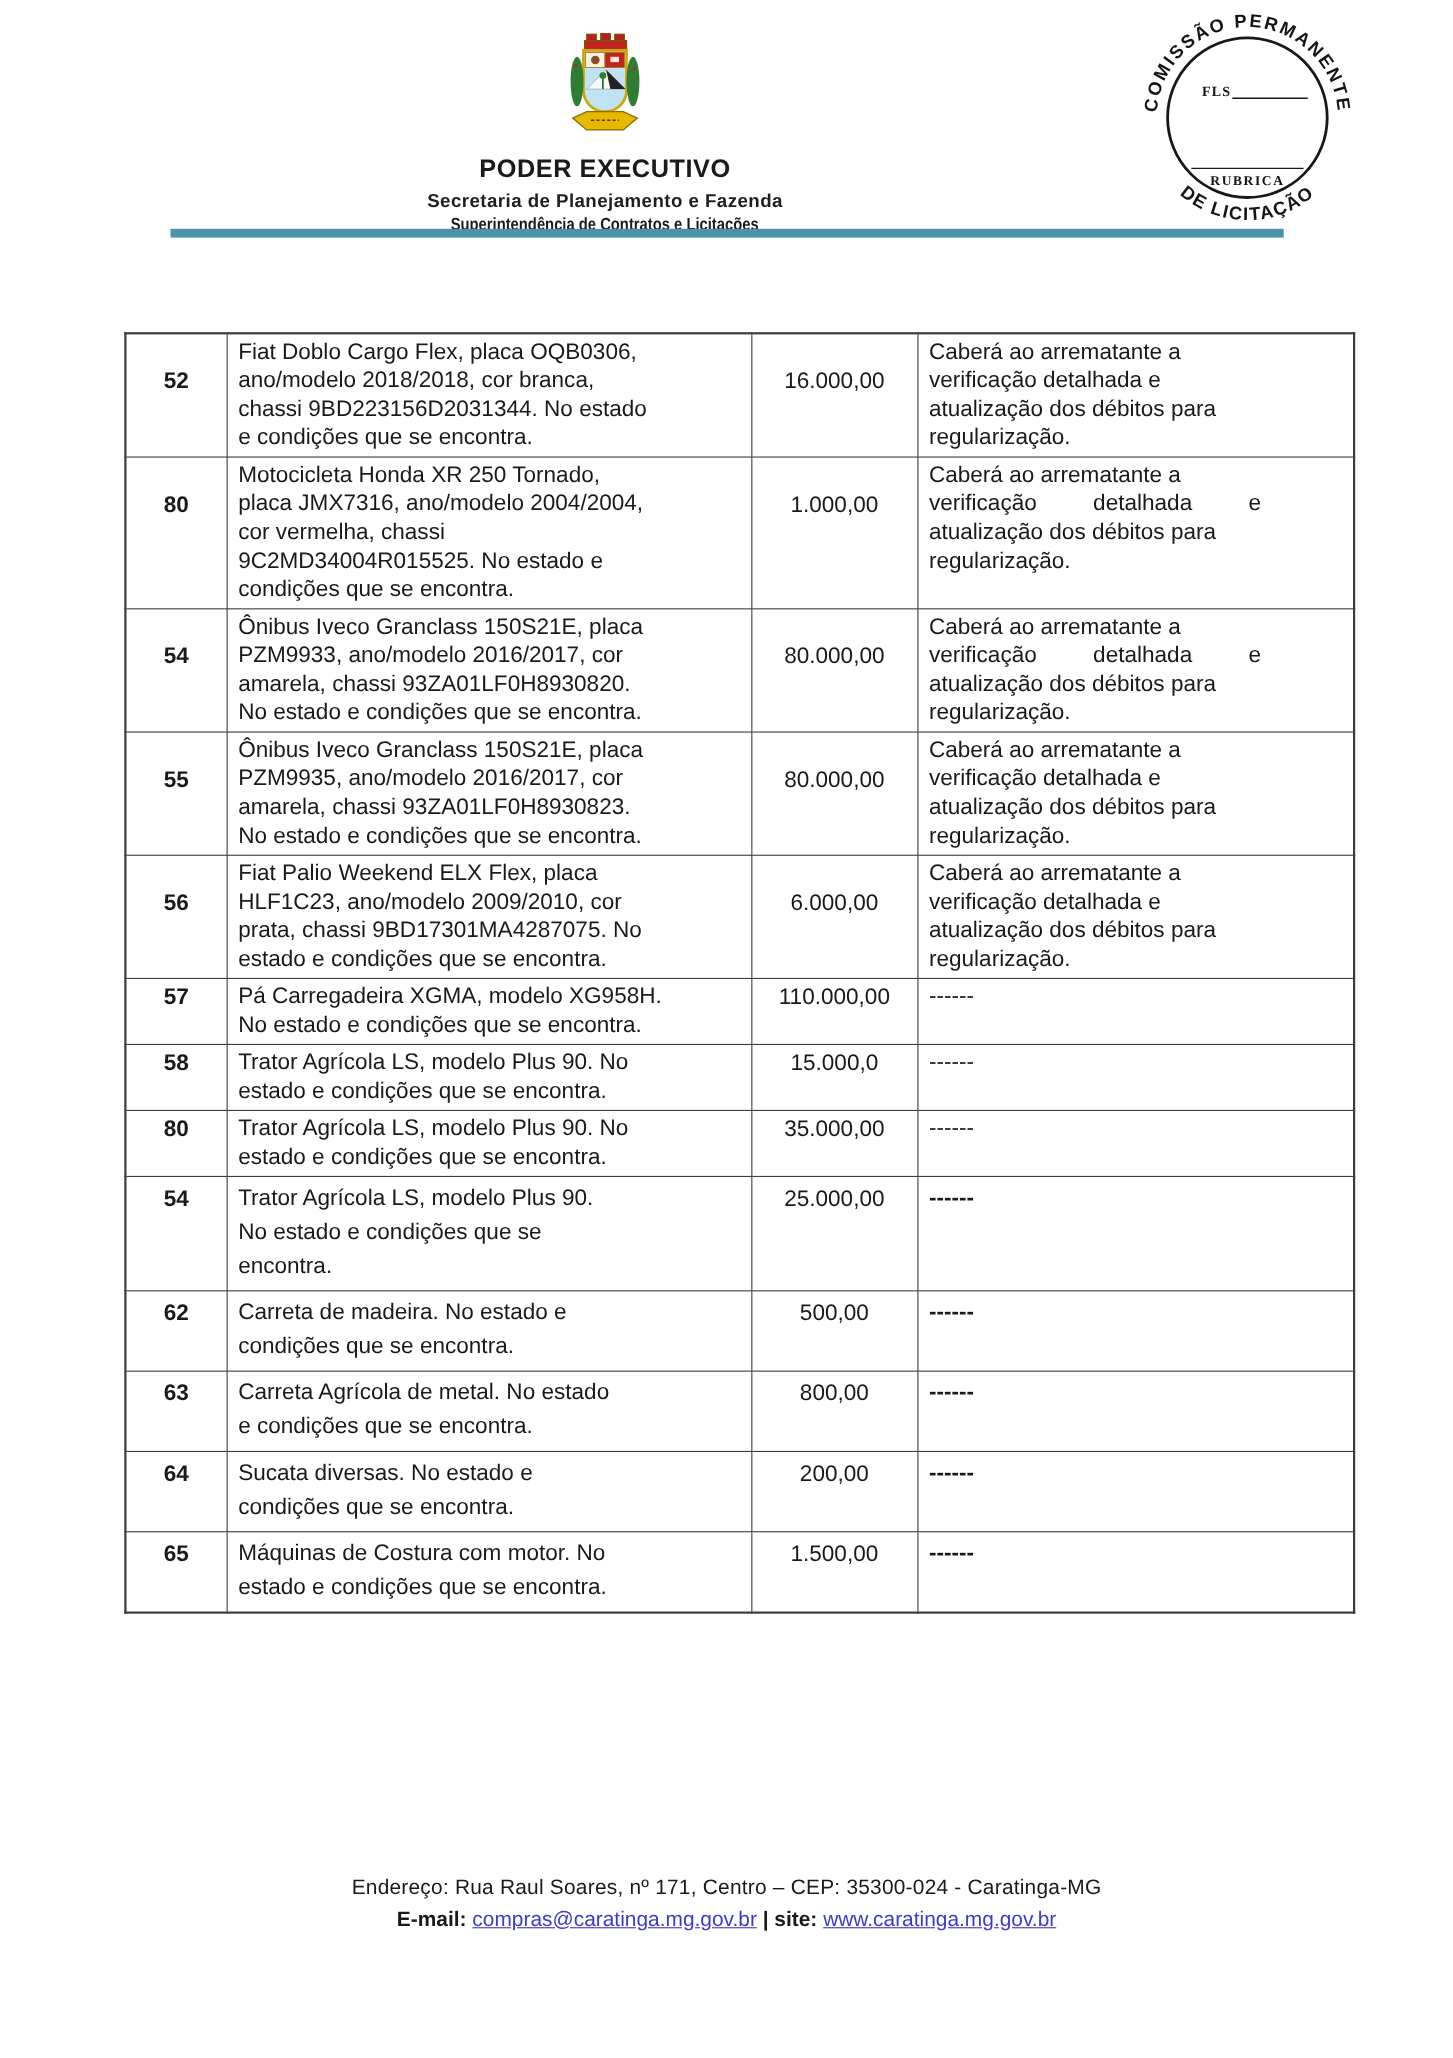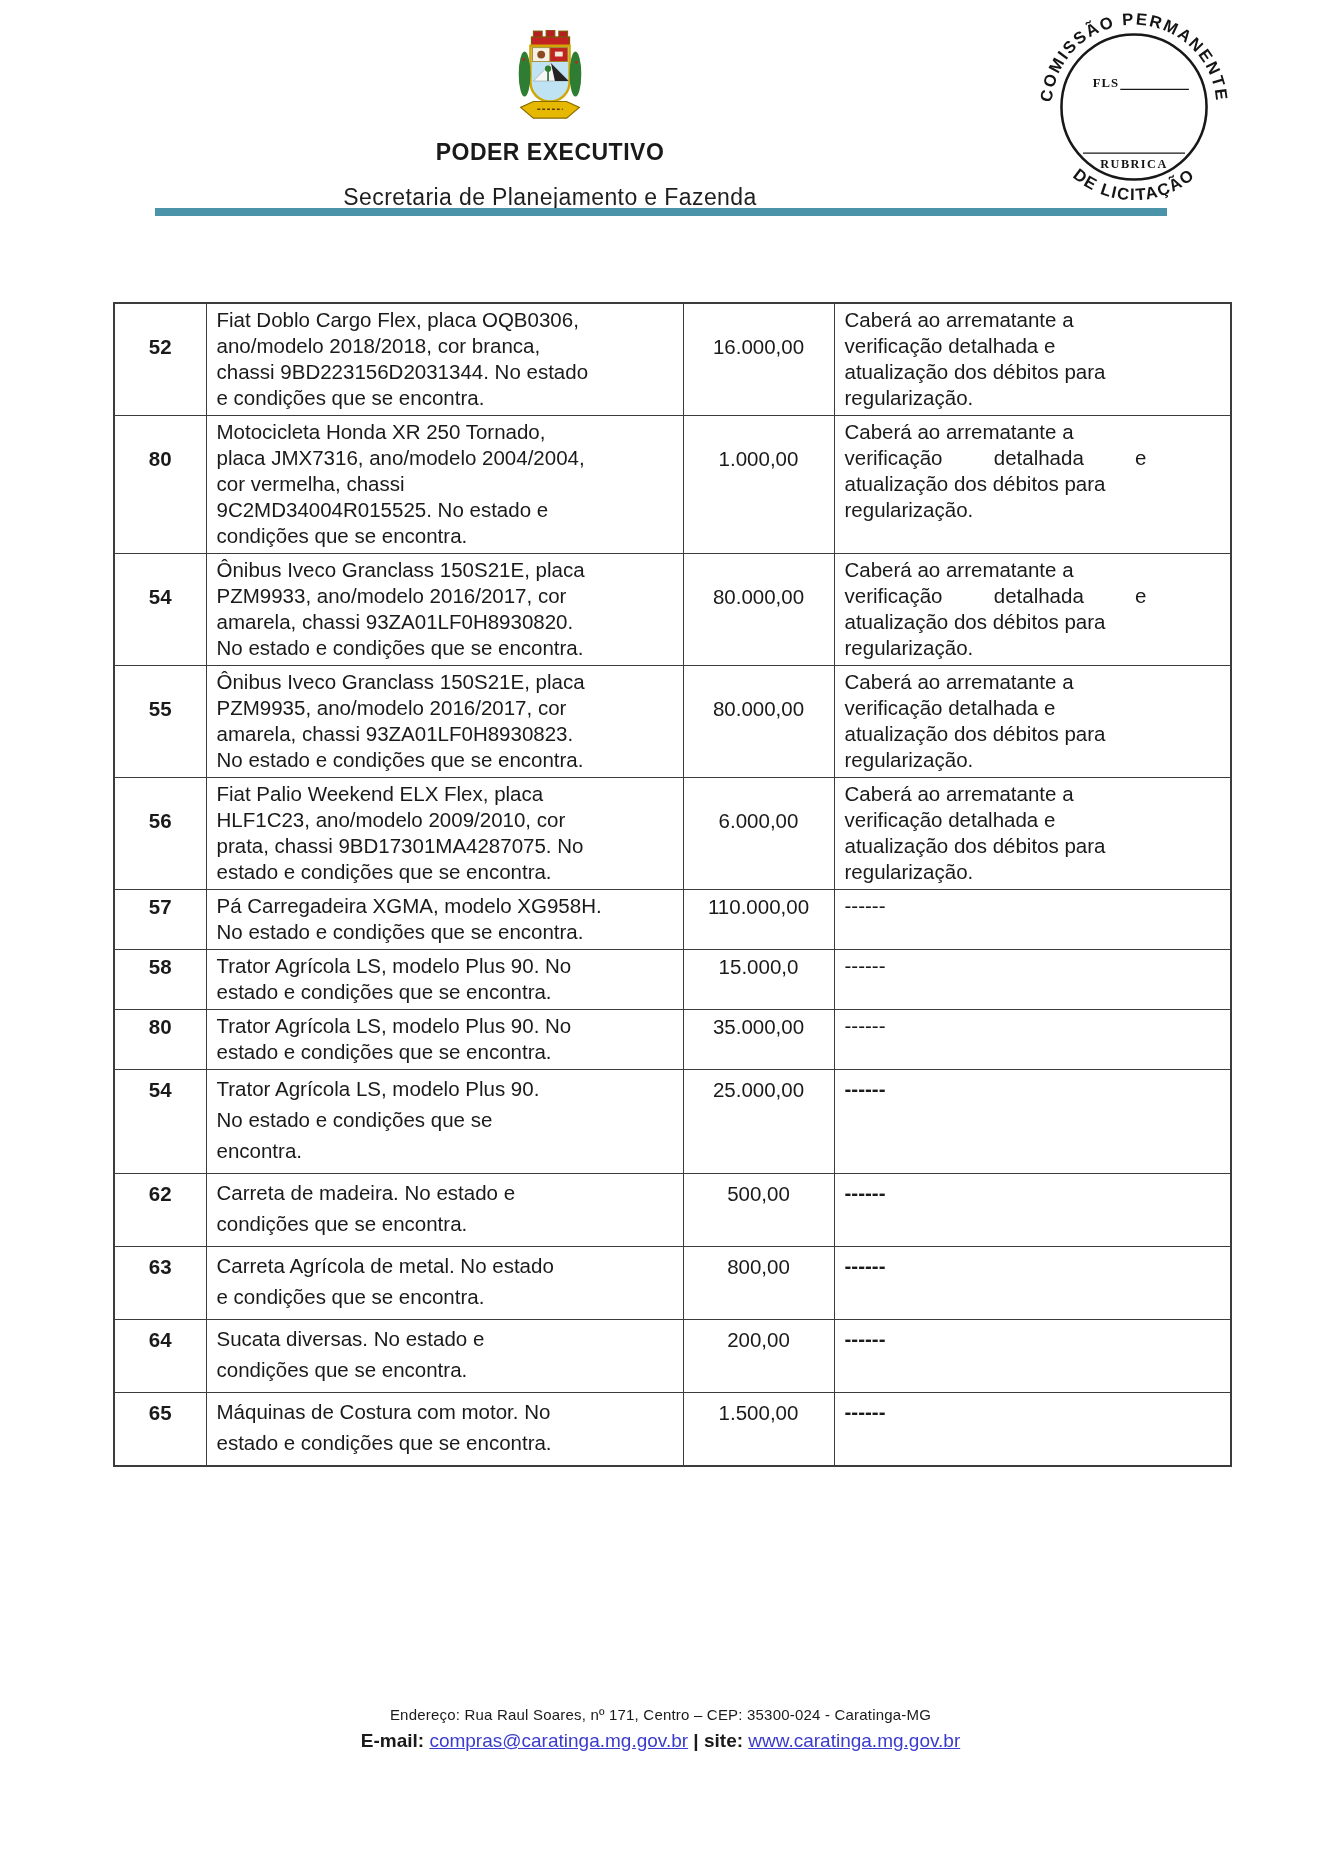--- a/index.html
+++ b/index.html
@@ -10,21 +10,21 @@
   }
   html,body{margin:0;padding:0;background:#ffffff;}
   .page{
     position:relative;width:1321px;height:1871px;background:#fff;overflow:hidden;
     font-family:"Liberation Sans",sans-serif;color:var(--ink);
   }
   
   .header-center{position:absolute;left:0;top:30px;width:1100px;text-align:center;}
   .crest{display:inline-block;line-height:0;}
   .title1{font-size:23px;font-weight:bold;letter-spacing:.5px;margin-top:7px;}
-  .title2{font-size:23px;letter-spacing:.4px;margin-top:18px;color:#1e1e1e;}
+  .title2{font-size:17px;letter-spacing:.4px;margin-top:6px;color:#1e1e1e;font-weight:bold;}
   .title3wrap{margin-top:3px;}
   .title3{display:inline-block;font-size:16px;font-weight:bold;transform:scaleX(.84);transform-origin:center;}
   .divider{position:absolute;top:208px;left:155px;width:1012px;height:8px;background:var(--divider-teal);}
   .stamp{position:absolute;left:1034px;top:4px;width:200px;height:206px;}
   
   .table-wrap{position:absolute;top:302px;left:113px;width:1117px;}
   table.items{border-collapse:collapse;width:100%;table-layout:fixed;border:2px solid var(--border);}
   table.items td{border:1.5px solid var(--border);vertical-align:top;overflow:hidden;}
   col.c-num{width:92px;}
   col.c-desc{width:477px;}
@@ -33,21 +33,21 @@
   td.num{text-align:center;font-weight:bold;font-size:20.5px;line-height:26px;padding-top:4px;}
   td.desc{font-size:20.5px;line-height:26px;padding:3px 6px 4px 10px;white-space:pre-line;}
   td.val{text-align:center;font-size:20.5px;line-height:26px;padding-top:4px;}
   td.obs{font-size:20.5px;line-height:26px;padding:3px 6px 4px 10px;white-space:pre-line;}
   tr.pad td.num,tr.pad td.val{padding-top:30px;}
   tr.lg td.desc,tr.lg td.obs,tr.lg td.val,tr.lg td.num{line-height:31px;}
   tr.lg td{padding-bottom:7px;}
   tr.lg td.obs{font-weight:bold;}
   
   .footer{position:absolute;top:1706px;left:0;width:100%;text-align:center;}
-  .f-line1{font-size:15px;letter-spacing:.2px;}
+  .f-line1{font-size:19px;letter-spacing:.2px;}
   .f-line2{font-size:19px;margin-top:7px;}
   .f-bold{font-weight:bold;}
   a.f-link{color:var(--link-blue);text-decoration:underline;cursor:pointer;}
   .stamp text{fill:#141414;}
 </style>
 </head>
 <body>
 
 <div class="page">
 
@@ -77,20 +77,23 @@
         <ellipse cx="72" cy="45" rx="6" ry="23" fill="#2e7d32"></ellipse>
         <circle cx="19" cy="30" r="1.4" fill="#c32222"></circle>
         <circle cx="73" cy="33" r="1.4" fill="#c32222"></circle>
 
         <path d="M16 79 L29 73 H63 L76 79 L63 90 H29 z" fill="#e6b800" stroke="#8a6d00" stroke-width="1.2"></path>
         <line x1="33" y1="81" x2="59" y2="81" stroke="#5a3c00" stroke-width="1.6" stroke-dasharray="3 2"></line>
       </svg>
     </span>
     <div class="title1">PODER EXECUTIVO</div>
     <div class="title2">Secretaria de Planejamento e Fazenda</div>
+    <div class="title3wrap">
+      <span class="title3">Superintendência de Contratos e Licitações</span>
+    </div>
   </div>
 
   <svg class="stamp" viewBox="0 0 204 206">
     <defs>
       <path id="arcTop" d="M 27.8 142.4 A 84 84 0 1 1 176.2 142.4" fill="none"></path>
       <path id="arcBottom" d="M 24.2 157.5 A 95 95 0 0 0 179.8 157.5" fill="none"></path>
     </defs>
     <circle cx="102" cy="103" r="74" fill="none" stroke="#181818" stroke-width="2.6"></circle>
     <text font-family="Liberation Sans, sans-serif" font-size="17" font-weight="bold" letter-spacing="2">
       <textPath href="#arcTop" startOffset="50%" text-anchor="middle">COMISSÃO PERMANENTE</textPath>

